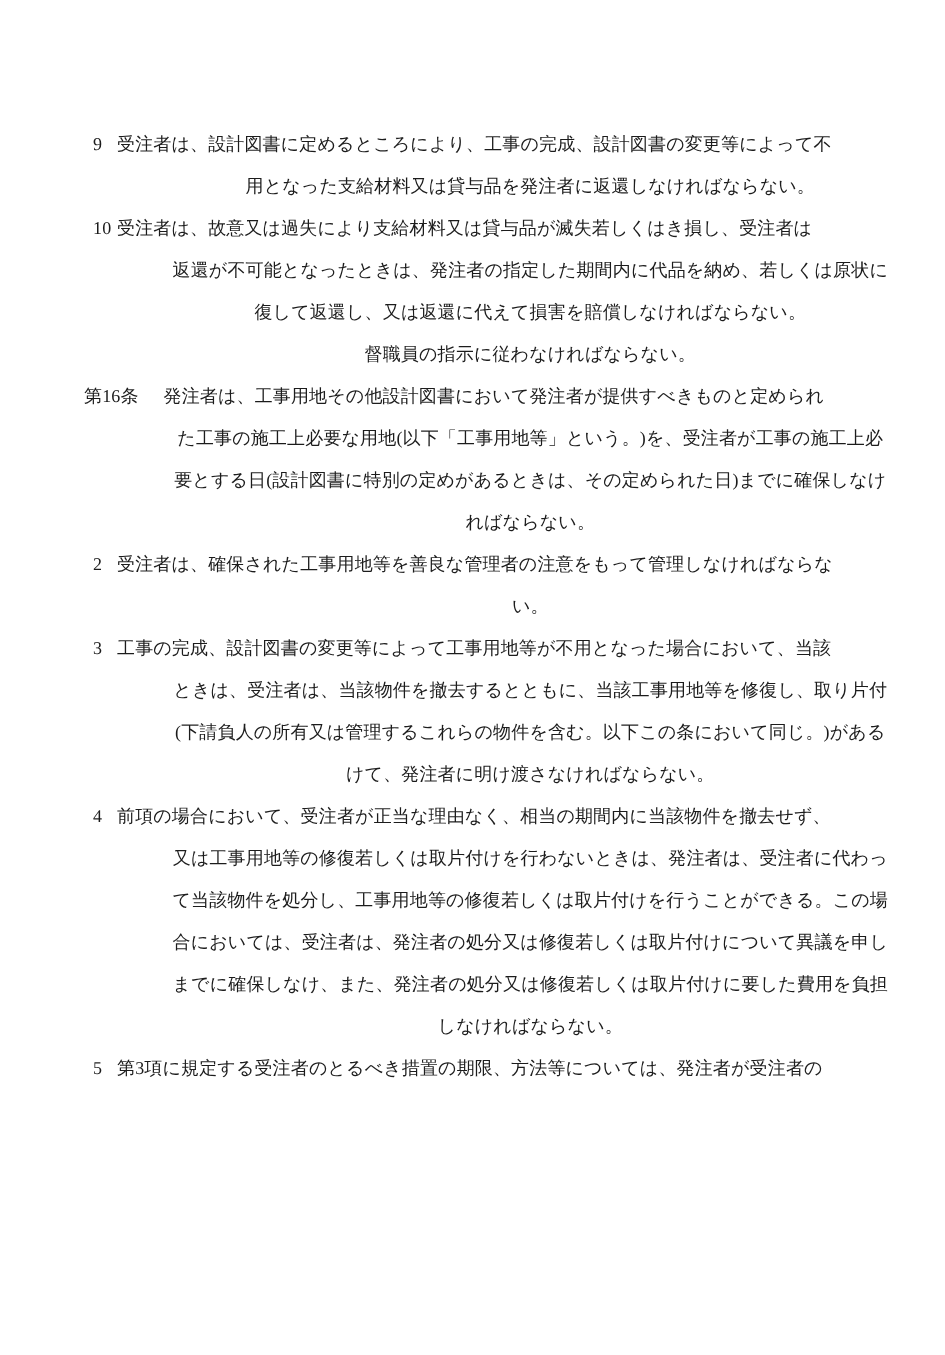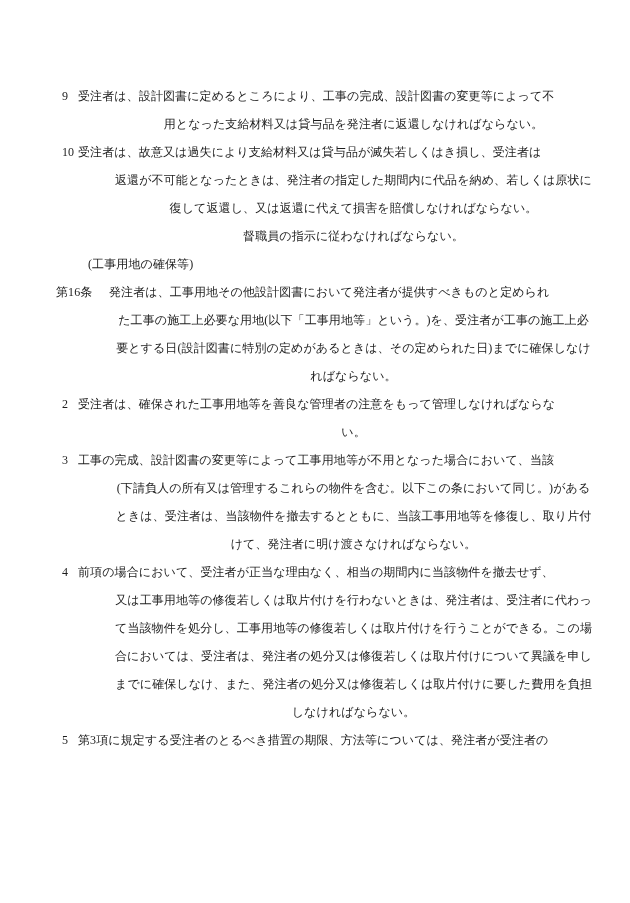--- a/index.html
+++ b/index.html
@@ -47,30 +47,29 @@
 <body>
 
 <div class="page">
   <div class="doc" id="doc">
       <div class="line item"><span class="num">9</span><span class="text">受注者は、設計図書に定めるところにより、工事の完成、設計図書の変更等によって不</span></div>
       <div class="line cont"><span class="text">用となった支給材料又は貸与品を発注者に返還しなければならない。</span></div>
       <div class="line item"><span class="num">10</span><span class="text">受注者は、故意又は過失により支給材料又は貸与品が滅失若しくはき損し、受注者は</span></div>
       <div class="line cont"><span class="text">返還が不可能となったときは、発注者の指定した期間内に代品を納め、若しくは原状に</span></div>
       <div class="line cont"><span class="text">復して返還し、又は返還に代えて損害を賠償しなければならない。</span></div>
       <div class="line cont"><span class="text">督職員の指示に従わなければならない。</span></div>
-      <div class="line heading"><span class="text">(工事用地の確保等)</span></div>
       <div class="line article"><span class="num">第16条</span><span class="text">発注者は、工事用地その他設計図書において発注者が提供すべきものと定められ</span></div>
       <div class="line cont"><span class="text">た工事の施工上必要な用地(以下「工事用地等」という。)を、受注者が工事の施工上必</span></div>
       <div class="line cont"><span class="text">要とする日(設計図書に特別の定めがあるときは、その定められた日)までに確保しなけ</span></div>
       <div class="line cont"><span class="text">ればならない。</span></div>
       <div class="line item"><span class="num">2</span><span class="text">受注者は、確保された工事用地等を善良な管理者の注意をもって管理しなければならな</span></div>
       <div class="line cont"><span class="text">い。</span></div>
       <div class="line item"><span class="num">3</span><span class="text">工事の完成、設計図書の変更等によって工事用地等が不用となった場合において、当該</span></div>
+      <div class="line cont"><span class="text">ときは、受注者は、当該物件を撤去するとともに、当該工事用地等を修復し、取り片付</span></div>
       <div class="line cont"><span class="text">(下請負人の所有又は管理するこれらの物件を含む。以下この条において同じ。)がある</span></div>
-      <div class="line cont"><span class="text">ときは、受注者は、当該物件を撤去するとともに、当該工事用地等を修復し、取り片付</span></div>
       <div class="line cont"><span class="text">けて、発注者に明け渡さなければならない。</span></div>
       <div class="line item"><span class="num">4</span><span class="text">前項の場合において、受注者が正当な理由なく、相当の期間内に当該物件を撤去せず、</span></div>
       <div class="line cont"><span class="text">又は工事用地等の修復若しくは取片付けを行わないときは、発注者は、受注者に代わっ</span></div>
       <div class="line cont"><span class="text">て当該物件を処分し、工事用地等の修復若しくは取片付けを行うことができる。この場</span></div>
       <div class="line cont"><span class="text">合においては、受注者は、発注者の処分又は修復若しくは取片付けについて異議を申し</span></div>
       <div class="line cont"><span class="text">までに確保しなけ、また、発注者の処分又は修復若しくは取片付けに要した費用を負担</span></div>
       <div class="line cont"><span class="text">しなければならない。</span></div>
       <div class="line item"><span class="num">5</span><span class="text">第3項に規定する受注者のとるべき措置の期限、方法等については、発注者が受注者の</span></div>
     </div>
 </div>

